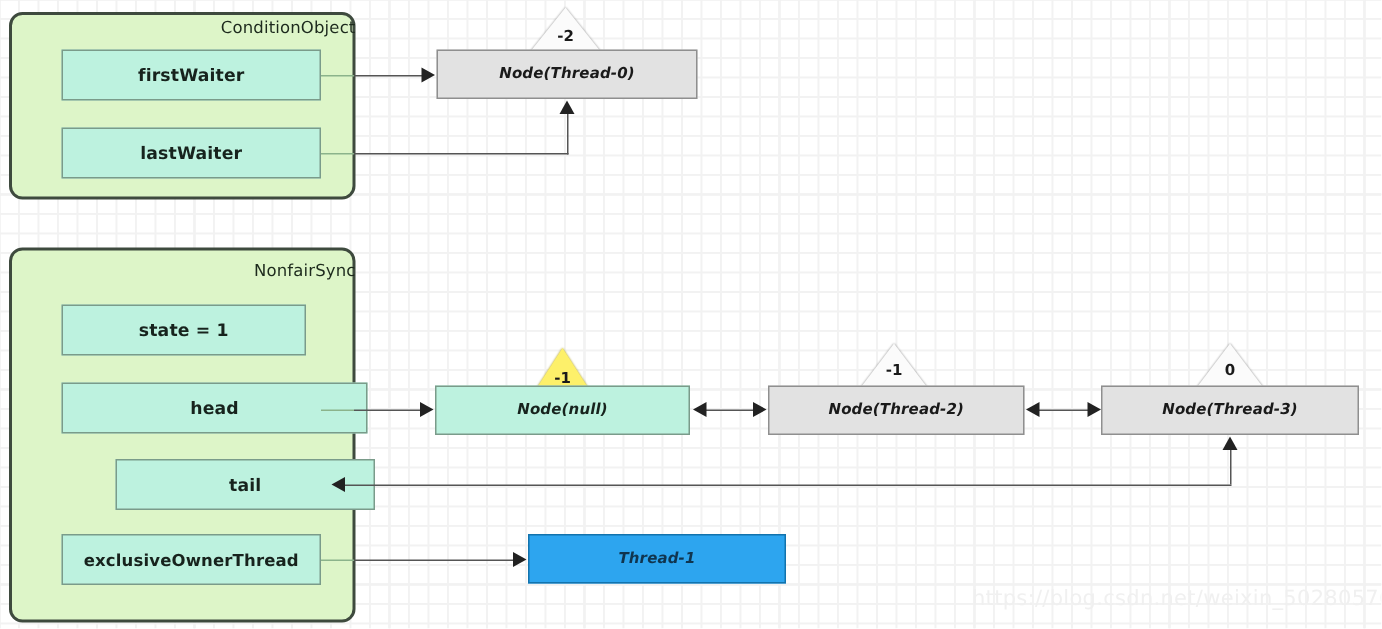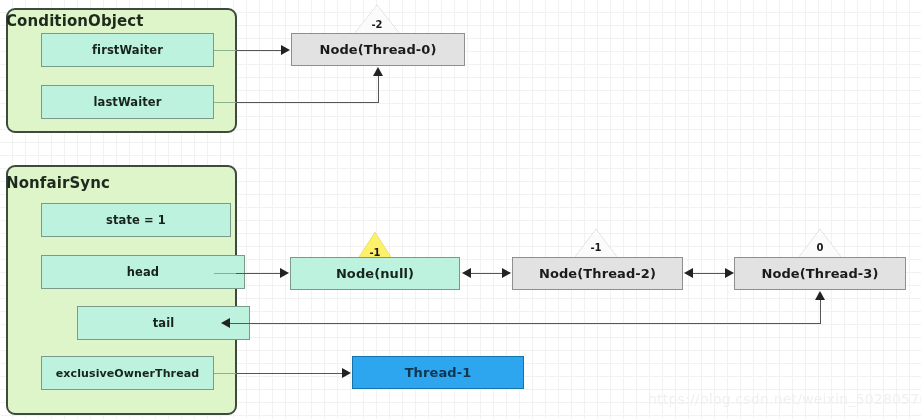--- a/index.html
+++ b/index.html
@@ -28,23 +28,23 @@
     position: absolute;
     background: #ddf5c8;
     border: 2px solid #3e4a3e;
     border-radius: 9px;
     box-sizing: border-box;
   }
   .obj-title {
     position: absolute;
     left: 0;
     right: 0;
-    text-align: left;
-    font-size: 15px;
-    font-weight: bold;
+    text-align: right;
+    font-size: 11px;
+    font-weight: normal;
     color: #1d2a1d;
     letter-spacing: .1px;
   }
 
   
   .field {
     position: absolute;
     background: #bdf2df;
     border: 1.4px solid #7a9b8a;
     box-sizing: border-box;
@@ -57,23 +57,24 @@
     letter-spacing: .1px;
   }
 
   
   .node {
     position: absolute;
     box-sizing: border-box;
     display: flex;
     align-items: center;
     justify-content: center;
-    font-size: 13px;
+    font-size: 10px;
     font-weight: bold;
     letter-spacing: .1px;
+    font-style: italic;
   }
   .node.grey {
     background: #e2e2e2;
     border: 1.4px solid #8f8f8f;
     color: #1a1a1a;
   }
   .node.mint {
     background: #bdf2df;
     border: 1.4px solid #7a9b8a;
     color: #17231d;
@@ -158,21 +159,21 @@
   <div class="obj-box" style="left:6px; top:8px; width:231px; height:125px;"></div>
   <div class="obj-title" style="left:6px; top:12px; width:231px;">ConditionObject</div>
 
   <div class="field" style="left:41px; top:85px; width:173px; height:34px;">lastWaiter</div>
 
   <div class="field" style="left:41px; top:33px; width:173px; height:34px;">firstWaiter</div>
 
   <div class="obj-box" style="left:6px; top:165px; width:231px; height:250px;"></div>
   <div class="obj-title" style="left:6px; top:174px; width:231px;">NonfairSync</div>
 
-  <div class="field" style="left:41px; top:203px; width:190px; height:34px;">state = 1</div>
+  <div class="field" style="left:41px; top:203px; width:163px; height:34px;">state = 1</div>
   <div class="field" style="left:41px; top:255px; width:204px; height:34px;">head</div>
   <div class="field" style="left:41px; top:306px; width:173px; height:34px;margin-left:36px;">tail</div>
   <div class="field" style="left:41px; top:356px; width:173px; height:34px; font-size:11px;">exclusiveOwnerThread</div>
 
   <div class="tri-wrap" style="left:353px; top:5px; width:48px; height:30px;">
     <div class="tri" style="left:0; top:0; border-left:24px solid transparent; border-right:24px solid transparent; border-bottom:30px solid #fbfbfb; filter:drop-shadow(0 0 0.7px #8a8a8a);"></div>
     <div class="tri-label" style="top:14px;">-2</div>
   </div>
   <div class="node grey" style="left:291px; top:33px; width:174px; height:33px;">Node(Thread-0)</div>
 

